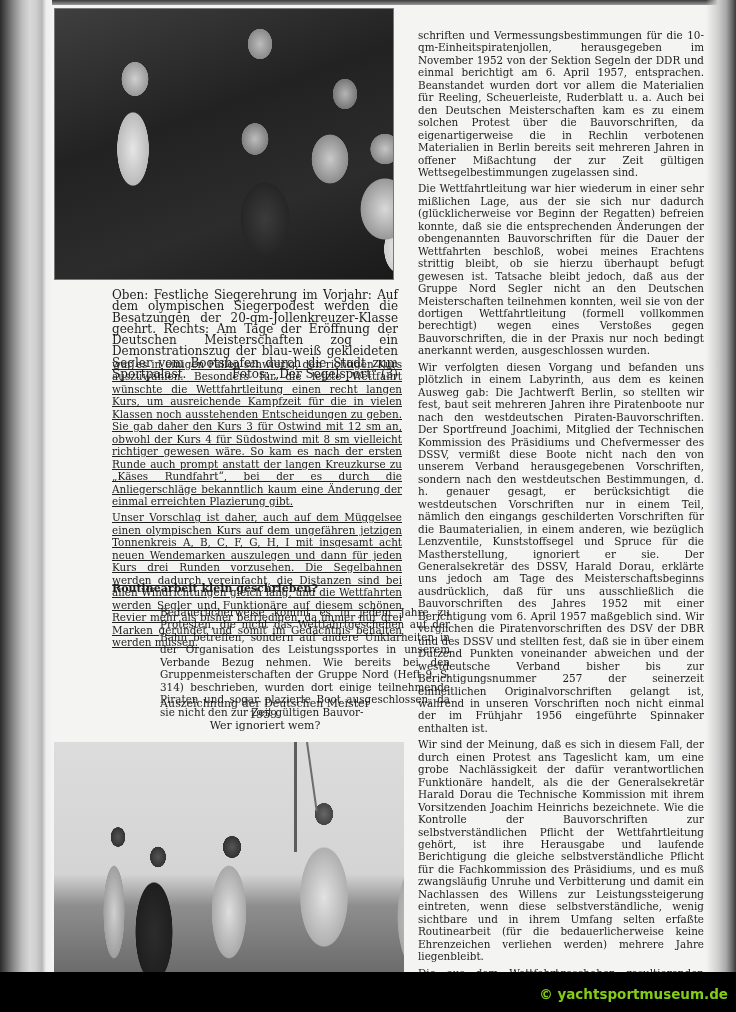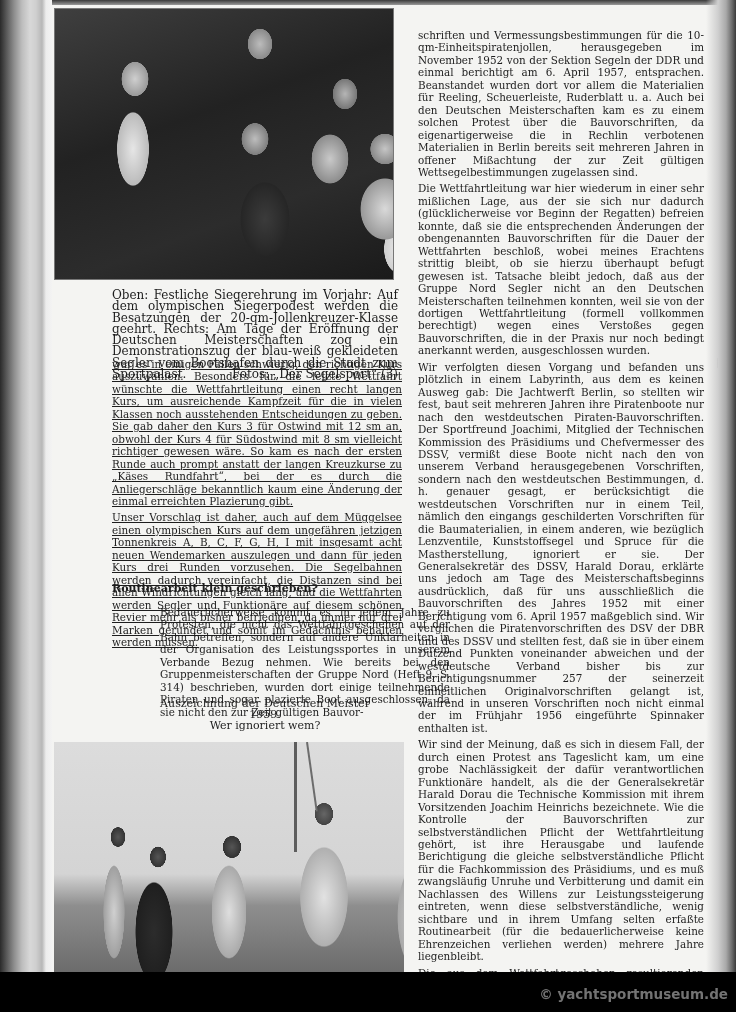--- a/index.html
+++ b/index.html
@@ -86,21 +86,21 @@
     .heading {
       position: absolute; left: 112px; top: 582px; width: 290px;
       font-size: 11px; font-weight: bold; text-align: left;
     }
     .watermark-bar {
       position: absolute; left: 0; bottom: 0; width: 736px; height: 40px; background: #000;
     }
     .watermark {
       position: absolute; right: 8px; bottom: 10px;
       font-family: "DejaVu Sans", "Liberation Sans", sans-serif;
-      font-size: 13.5px; font-weight: bold; color: #737373;
+      font-size: 13.5px; font-weight: bold; color: #84cc16;
     }
     .ink-mark {
       position: absolute; left: 714px; top: 352px; width: 9px; height: 22px;
       background: radial-gradient(ellipse 4px 10px at 5px 11px, #444 0, #777 60%, transparent 62%);
     }
     .ink-mark2 {
       position: absolute; left: 718px; top: 626px; width: 9px; height: 24px;
       background: radial-gradient(ellipse 4px 11px at 5px 12px, #333 0, #666 60%, transparent 62%);
     }
   </style>

